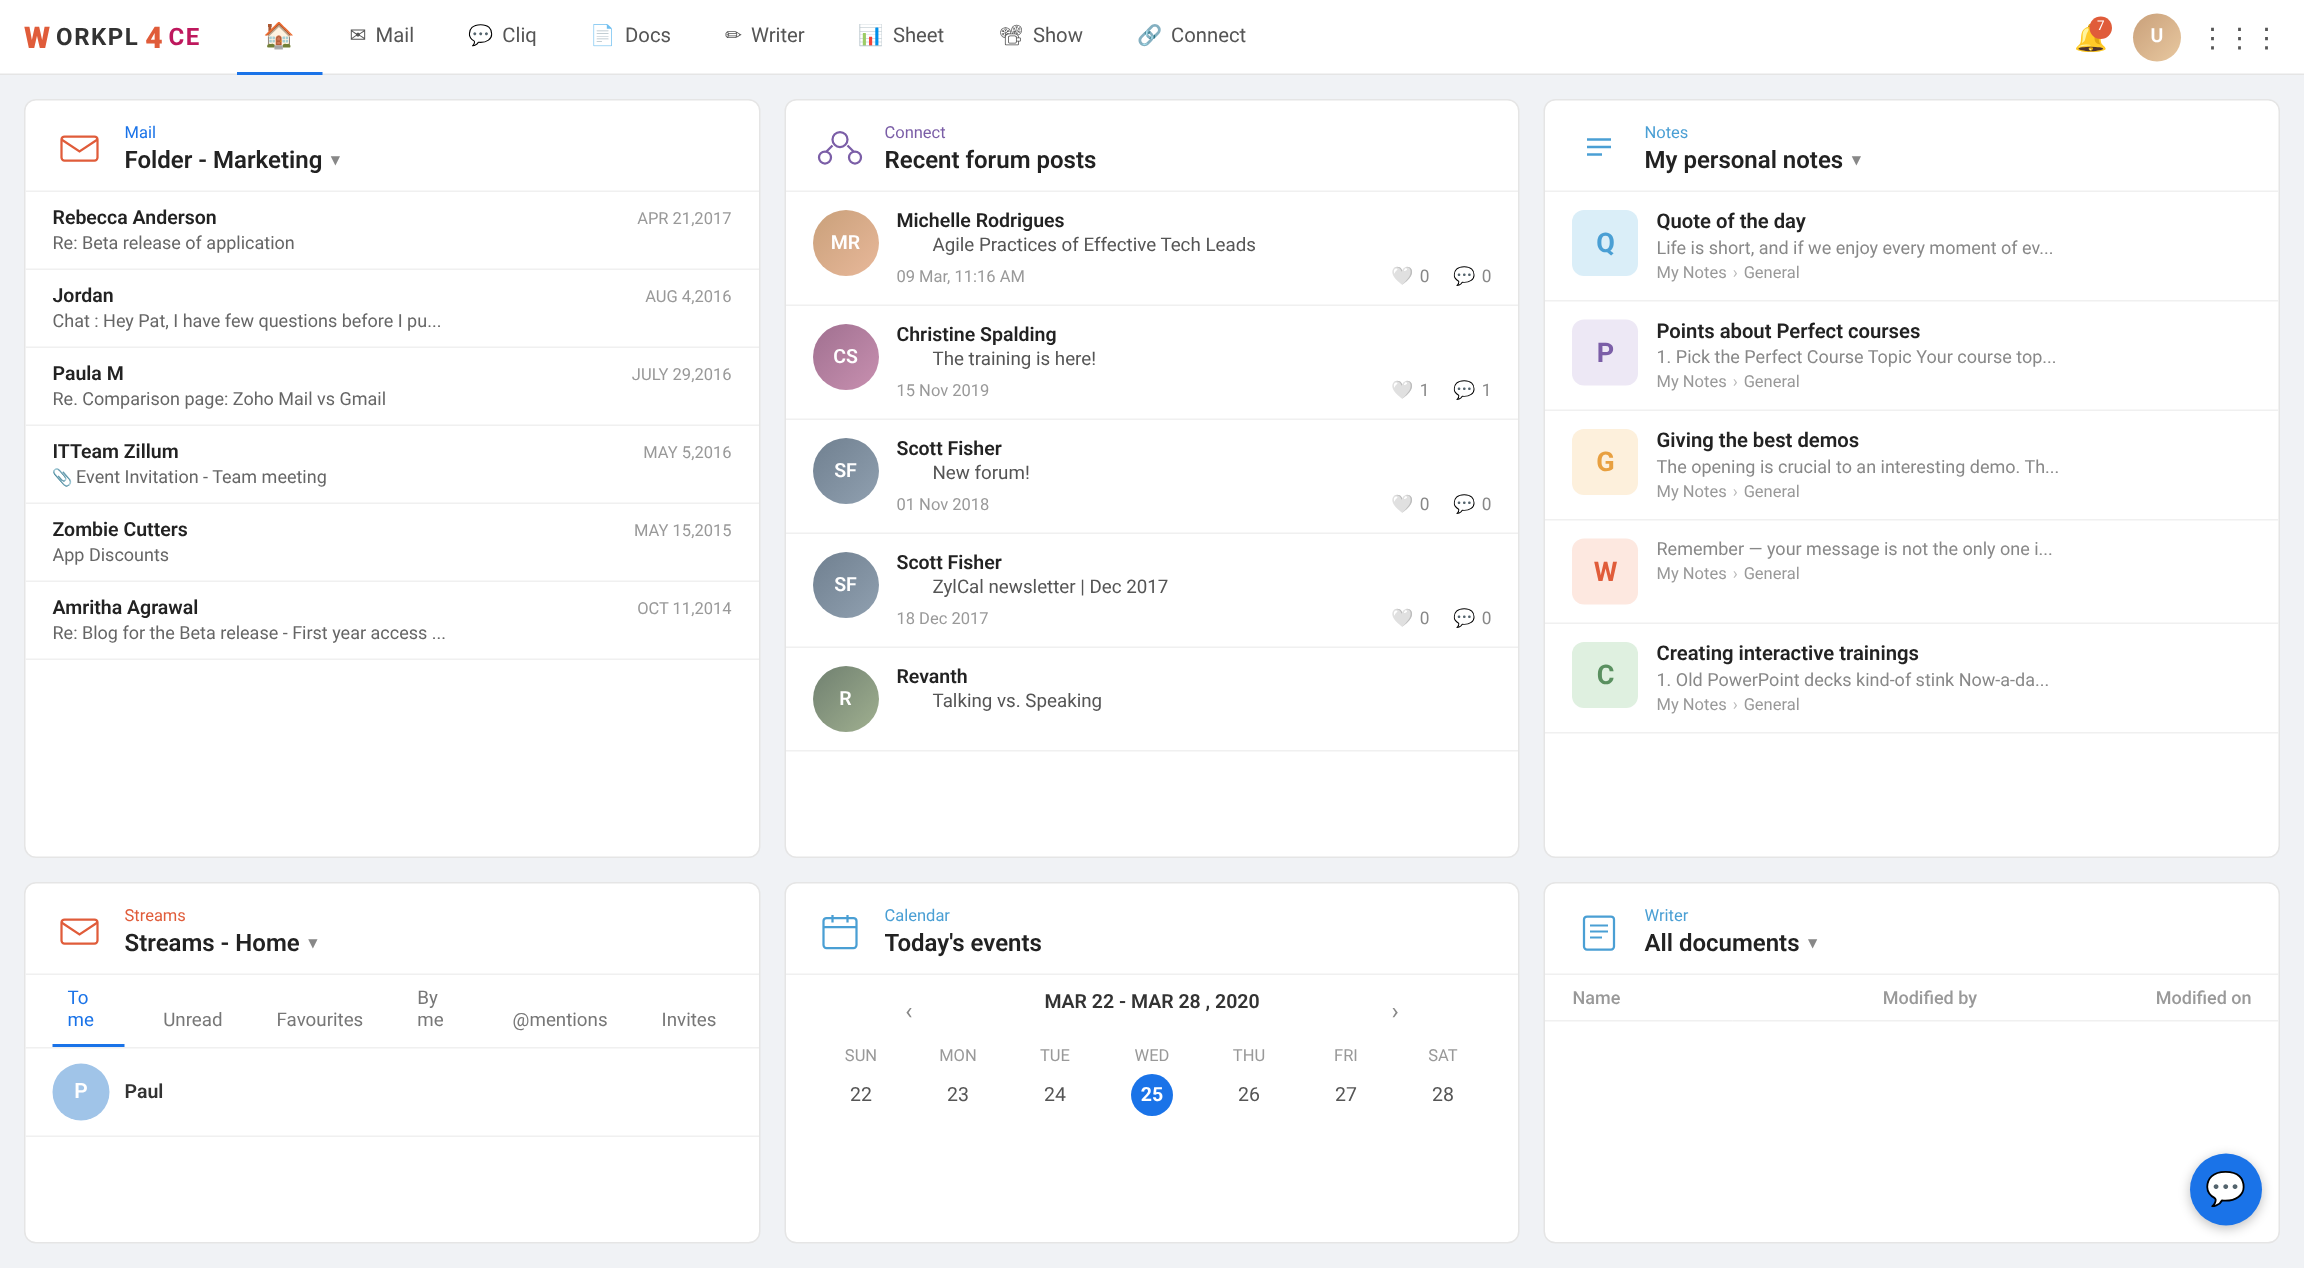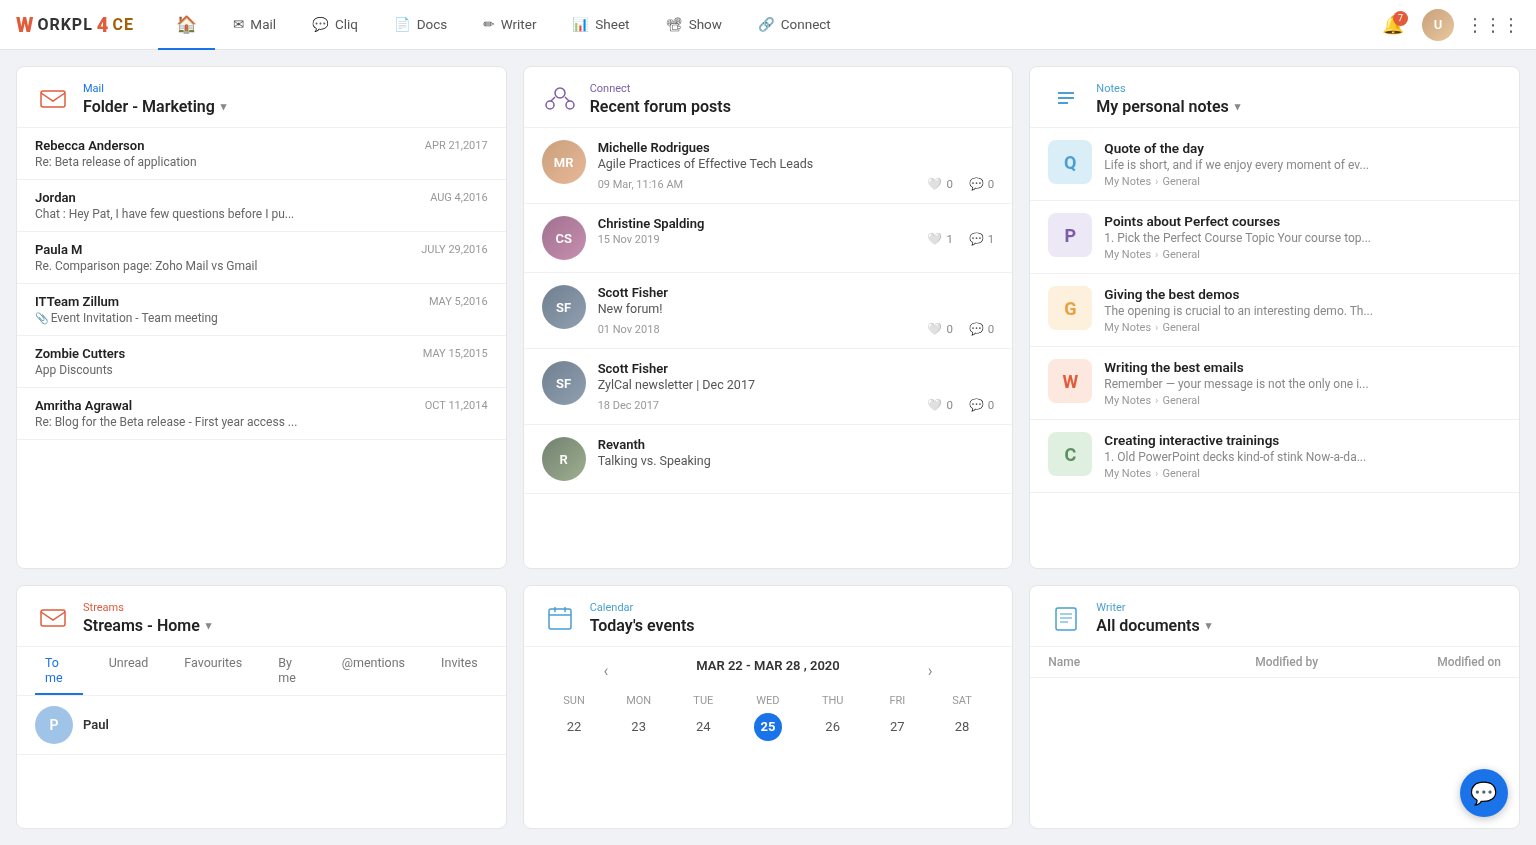--- a/index.html
+++ b/index.html
@@ -168,21 +168,21 @@
       flex-shrink: 0;
       background: #c9a07a;
       display: flex;
       align-items: center;
       justify-content: center;
       color: #fff;
       font-weight: 600;
     }
     .forum-content { flex: 1; }
     .forum-author { font-weight: 600; font-size: 13px; color: #222; margin-bottom: 1px; }
-    .forum-title { font-size: 12.5px; color: #555; margin-bottom: 6px; }
+    .forum-title { font-size: 12.5px; color: #555; margin-bottom: 6px; margin-left: 24px; }
     .forum-meta {
       display: flex;
       align-items: center;
       gap: 16px;
     }
     .forum-date { font-size: 11px; color: #999; flex: 1; }
     .forum-stat {
       display: flex;
       align-items: center;
       gap: 4px;
@@ -216,20 +216,21 @@
     .note-preview { font-size: 12px; color: #888; white-space: nowrap; overflow: hidden; text-overflow: ellipsis; margin-bottom: 3px; }
     .note-path { font-size: 11px; color: #999; display: flex; align-items: center; gap: 4px; }
     .note-path-sep { color: #bbb; }
 
     
     .streams-tabs {
       display: flex;
       gap: 16px;
       padding: 0 18px;
       border-bottom: 1px solid #f0f0f0;
+      align-items: flex-end;
     }
     .streams-tab {
       padding: 8px 10px;
       font-size: 12.5px;
       color: #777;
       cursor: pointer;
       border-bottom: 2px solid transparent;
     }
     .streams-tab.active { color: #1a73e8; border-bottom: 2px solid #1a73e8; }
     .stream-item {
@@ -368,21 +369,21 @@
     }
   </style>
 </head>
 <body>
 
 <nav class="topnav">
   <div class="topnav-logo">
     <span style="color:#e05c3a; font-weight:900; font-size:20px;">W</span>
       <span style="color:#333; font-weight:700; font-size:16px; letter-spacing:1px;">ORKPL</span>
       <span style="color:#e05c3a; font-weight:900; font-size:20px;">4</span>
-      <span style="color:#a16207; font-weight:700; font-size:16px; letter-spacing:1px;">CE</span>
+      <span style="color:#be185d; font-weight:700; font-size:16px; letter-spacing:1px;">CE</span>
   </div>
   <div class="nav-items">
     <div class="nav-item active">
       <span style="font-size:17px;">🏠</span>
     </div>
     <div class="nav-item">
       <span>✉</span>
       <span>Mail</span>
     </div>
     <div class="nav-item">
@@ -544,20 +545,21 @@
           </span>
         </div>
       </div>
     </div>
   </div>
         <div class="forum-item">
     <div class="forum-item-inner">
       <div class="forum-avatar fa-christine">CS</div>
       <div class="forum-content">
         <div class="forum-author">Christine Spalding</div>
+        <div class="forum-title">The training is here!</div>
         <div class="forum-meta">
           <span class="forum-date">15 Nov 2019</span>
 
           <span class="forum-stat">
             <span class="forum-stat-icon">🤍</span>
             <span>1</span>
           </span>
           <span class="forum-stat">
             <span class="forum-stat-icon">💬</span>
             <span>1</span>
@@ -678,21 +680,20 @@
       <div class="note-path">
         <span>My Notes</span>
         <span class="note-path-sep">›</span>
         <span>General</span>
       </div>
     </div>
   </div>
         <div class="note-item">
     <div class="note-badge" style="background:#fde8e0; color:#e05c3a;">W</div>
     <div class="note-content">
-      <div class="note-title">Writing the best emails</div>
       <div class="note-preview">Remember — your message is not the only one i...</div>
       <div class="note-path">
         <span>My Notes</span>
         <span class="note-path-sep">›</span>
         <span>General</span>
       </div>
     </div>
   </div>
         <div class="note-item">
     <div class="note-badge" style="background:#dff0e0; color:#5a9060;">C</div>

